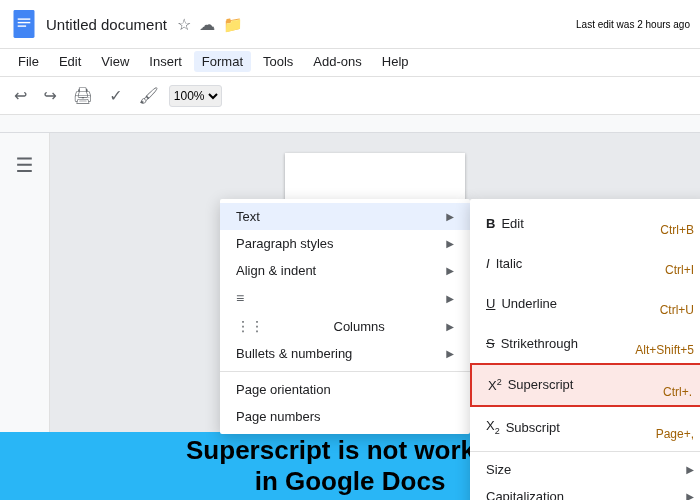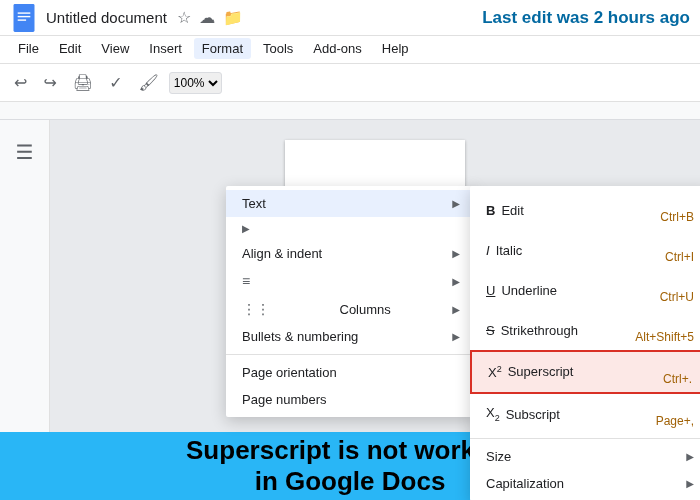--- a/index.html
+++ b/index.html
@@ -1,27 +1,27 @@
 <!DOCTYPE html>
 <html><head>
   <meta charset="utf-8">
   <style>
     * { margin: 0; padding: 0; box-sizing: border-box; }
     body { width: 700px; height: 500px; overflow: hidden; font-family: Arial, sans-serif; background: #f1f3f4; }
 
     
     .title-bar {
-      display: flex; align-items: center; background: #fff; padding: 6px 10px; height: 36px;
+      display: flex; align-items: center; background: #fff; padding: 6px 10px; height: 49px;
       border-bottom: 1px solid #e0e0e0;
     }
     .docs-icon { width: 28px; height: 28px; margin-right: 8px; }
     .doc-title { font-size: 15px; color: #202124; margin-right: 10px; }
     .title-icons { display: flex; gap: 8px; align-items: center; }
     .title-icon { font-size: 16px; color: #5f6368; }
-    .last-edit { margin-left: auto; font-size: 17px; color: #0369a1; font-weight: bold; }
+    .last-edit { margin-left: auto; font-size: 10px; color: #000000; }
 
     
     .menu-bar {
       display: flex; align-items: flex-start; background: #fff; padding: 2px 10px; height: 28px;
       border-bottom: 1px solid #e0e0e0; gap: 4px;
     }
     .menu-item {
       font-size: 13px; color: #202124; padding: 3px 8px; border-radius: 3px; cursor: pointer;
     }
     .menu-item.active { background: #e8f0fe; }
@@ -43,21 +43,21 @@
     
     .doc-area { flex: 1; background: #e8eaed; overflow: hidden; position: relative; padding: 20px; }
     .doc-page { background: #fff; width: 180px; height: 240px; margin: 0 auto; box-shadow: 0 1px 3px rgba(0,0,0,0.3); }
 
     
     .sidebar { width: 50px; background: #f8f9fa; border-right: 1px solid #e0e0e0; display: flex; flex-direction: column; align-items: center; padding-top: 20px; }
     .sidebar-icon { font-size: 20px; color: #5f6368; margin-bottom: 20px; }
 
     
     .format-menu {
-      position: absolute; top: 66px; left: 226px; background: #fff;
+      position: absolute; top: 66px; left: 220px; background: #fff;
       box-shadow: 0 4px 16px rgba(0,0,0,0.2); border-radius: 2px; width: 250px; z-index: 100;
       padding: 4px 0;
     }
     .menu-section-item {
       display: flex; align-items: center; justify-content: space-between;
       padding: 6px 16px; font-size: 13px; color: #202124; cursor: pointer; white-space: nowrap;
     }
     .menu-section-item.active-item { background: #e8f0fe; }
     .menu-separator { height: 1px; background: #e0e0e0; margin: 4px 0; }
     .menu-arrow { font-size: 10px; color: #5f6368; }
@@ -146,20 +146,21 @@
   <div class="doc-area">
     <div class="doc-page"></div>
   </div>
 
   <div class="format-menu">
     <div class="menu-section-item active-item">
       <span>Text</span>
       <span class="menu-arrow">▶</span>
     </div>
     <div class="menu-section-item">
+      <span>Paragraph styles</span>
       <span class="menu-arrow">▶</span>
     </div>
     <div class="menu-section-item">
       <span>Align &amp; indent</span>
       <span class="menu-arrow">▶</span>
     </div>
     <div class="menu-section-item">
       <span class="menu-icon">≡</span>
       <span class="menu-arrow">▶</span>
     </div>

